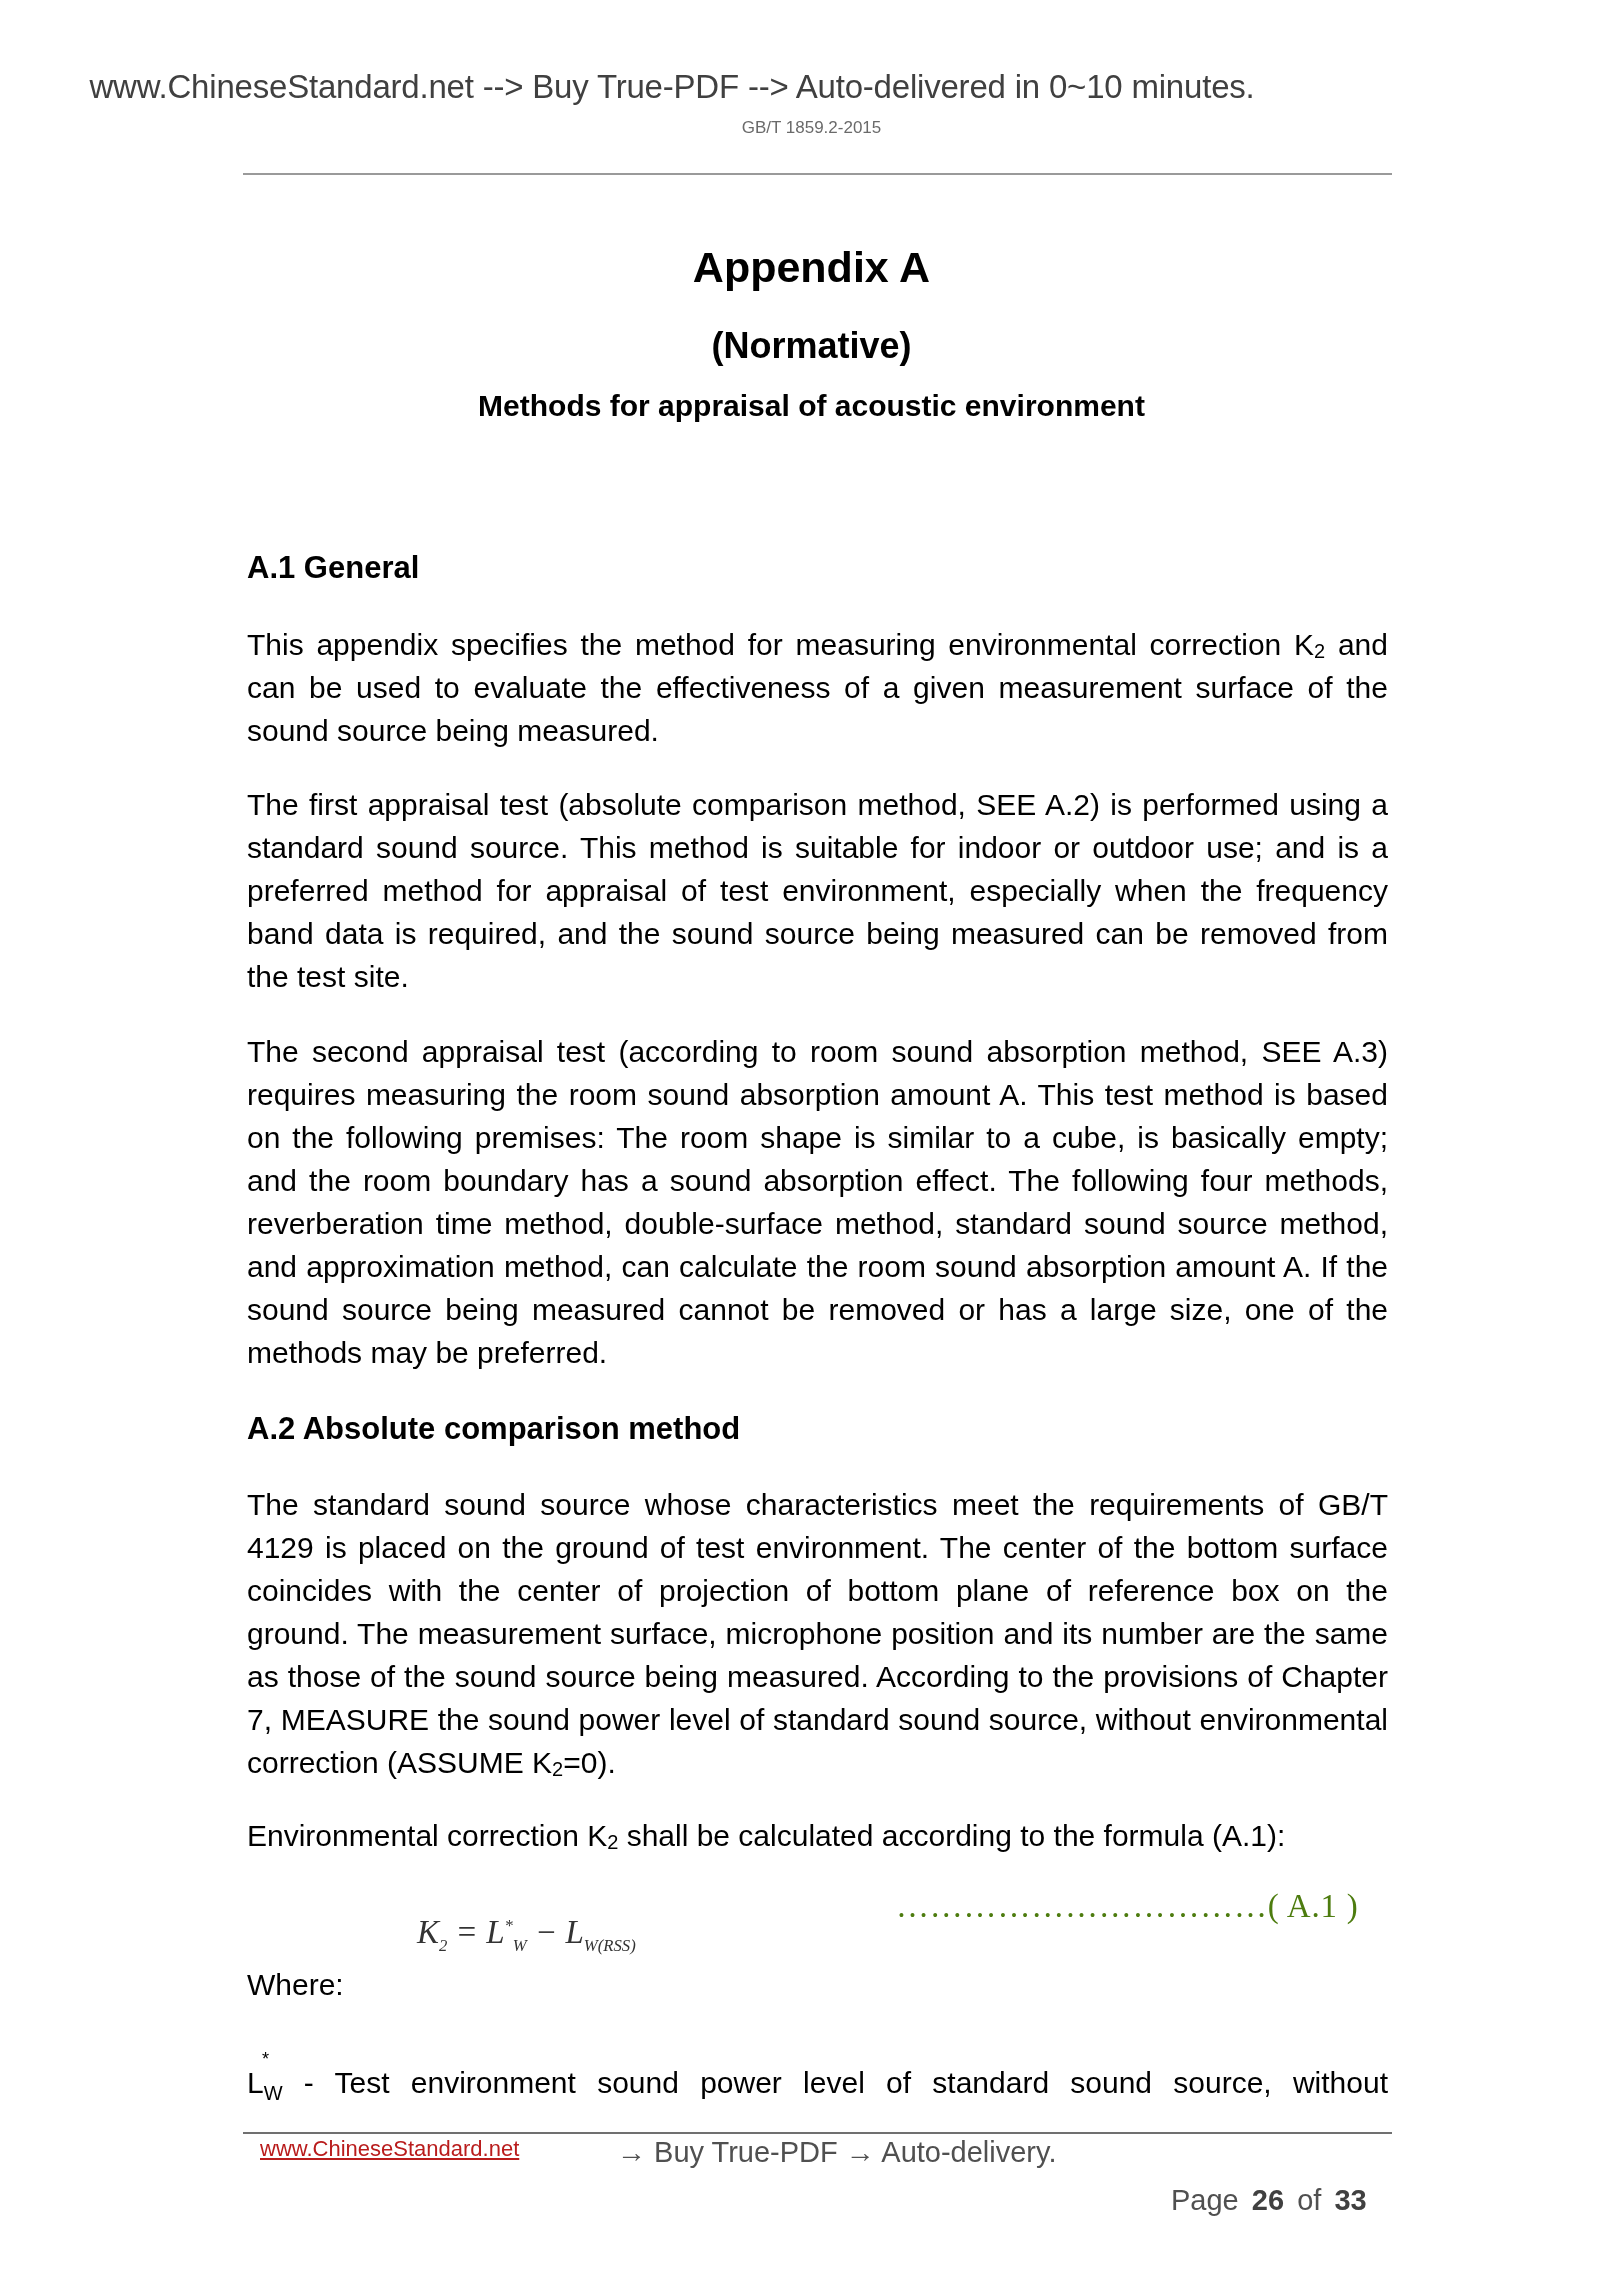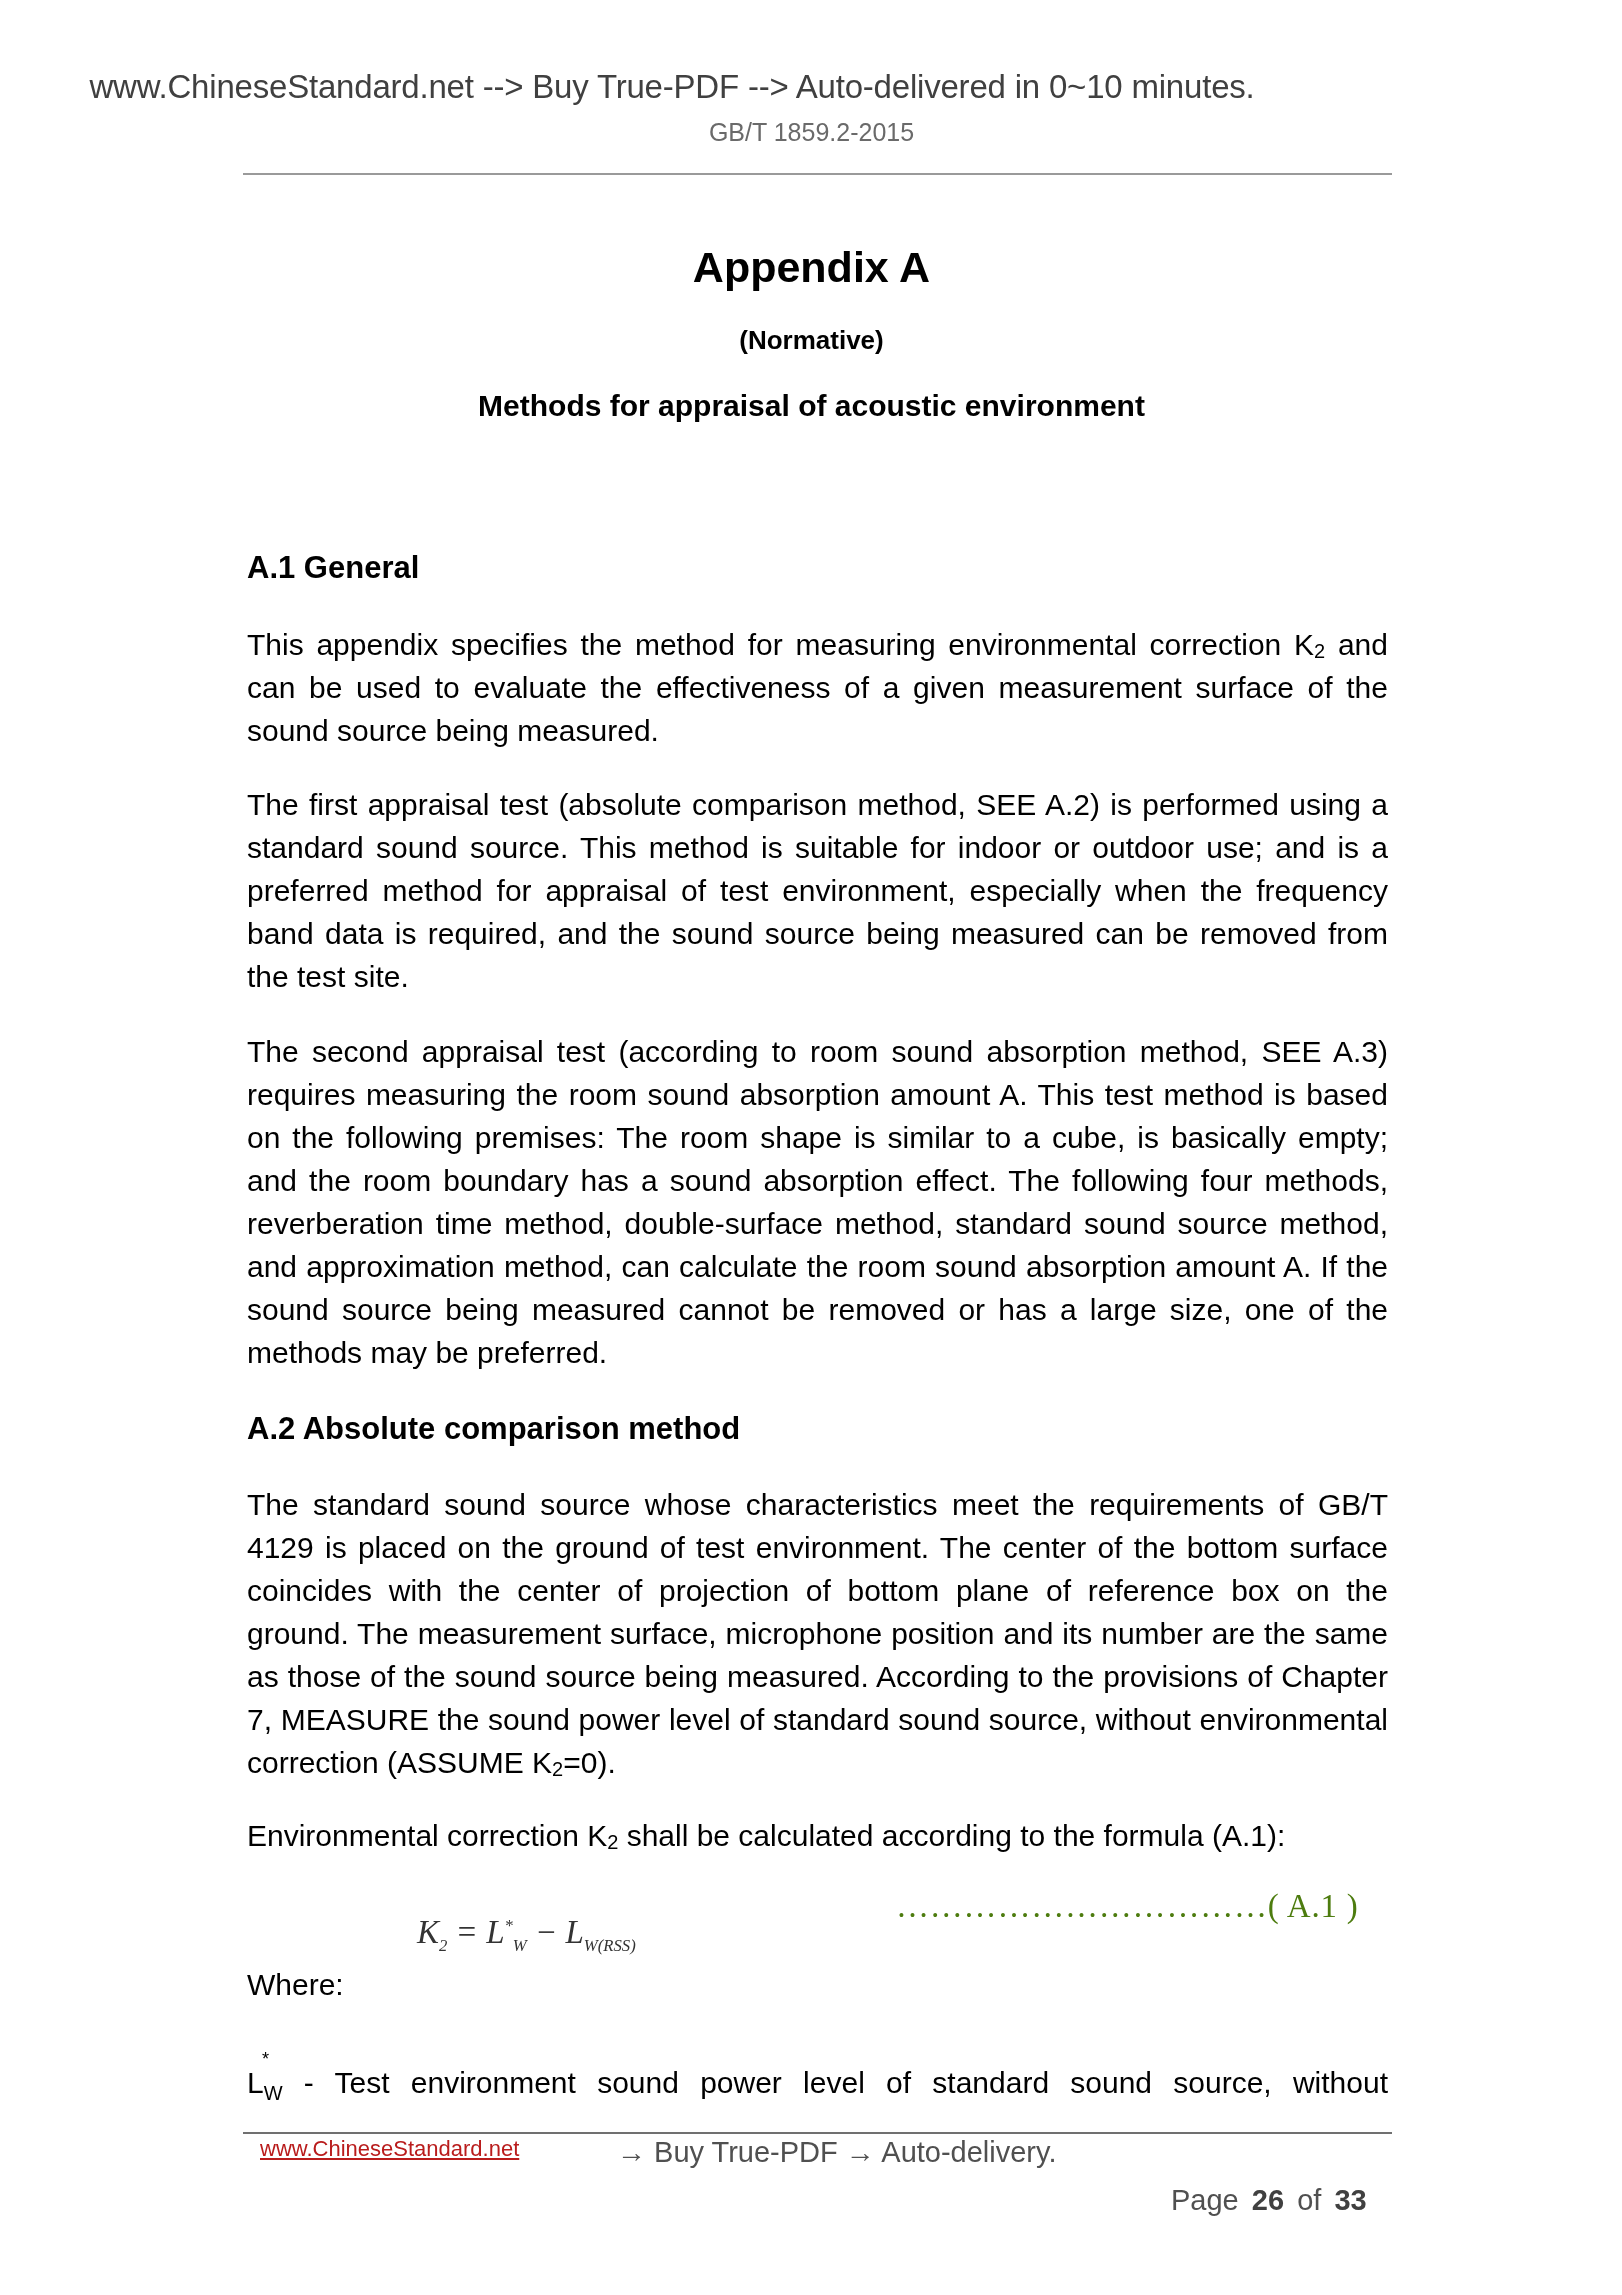--- a/index.html
+++ b/index.html
@@ -1,26 +1,26 @@
 <!DOCTYPE html>
 <html style="font-size:13.3px"><head>
 <meta charset="utf-8">
 <style>
   html, body { margin: 0; padding: 0; background: #ffffff; }
   body { width: 1623px; height: 2295px; position: relative; overflow: hidden;
          font-family: "Liberation Sans", sans-serif; color: #000; }
   .abs { position: absolute; }
   .header-top { left: 0; width: 1344px; top: 68px; text-align: center; font-size: 33px; color: #404040; letter-spacing: -0.2px; }
-  .header-sub { left: 0; width: 1623px; top: 118px; text-align: center; font-size: 25px; color: #6a6a6a; }
+  .header-sub { left: 0; width: 1623px; top: 118px; text-align: center; font-size: 17px; color: #6a6a6a; }
   .rule { height: 1.7px; background: #9a9a9a; left: 243px; width: 1149px; }
   .rule-top { top: 173px; }
   .rule-bot { top: 2132px; background: #707070; }
   .title { left: 0; width: 1623px; text-align: center; font-weight: bold; }
   .t1 { top: 243px; font-size: 43px; }
-  .t2 { top: 325px; font-size: 26px; text-align: center; }
+  .t2 { top: 325px; font-size: 36px; text-align: center; }
   .t3 { top: 389px; font-size: 30px; }
   .h2 { left: 247px; font-weight: bold; font-size: 31px; }
   .para { left: 247px; width: 1141px; font-size: 30px; line-height: 43px; text-align: justify; }
   sub.k { font-size: 20px; vertical-align: -3.3px; line-height: 0; }
   .formula { top: 1889px; left: 417px; font-family: "Liberation Serif", serif; font-style: italic; font-size: 33px; color: #333; margin-top: 25px; }
   .formula sub { font-size: 16.7px; font-style: italic; }
   .formula sup { font-size: 16.7px; }
   .formula-dots { top: 1888px; left: 896px; font-family: "Liberation Serif", serif; font-size: 33px; color: #4d7c0f; letter-spacing: 0.8px; }
   .lw { left: 247px; top: 2066px; font-size: 30px; width: 1141px; text-align: justify; text-align-last: justify; }
   .lw-sym { position: relative; display: inline-block; }

